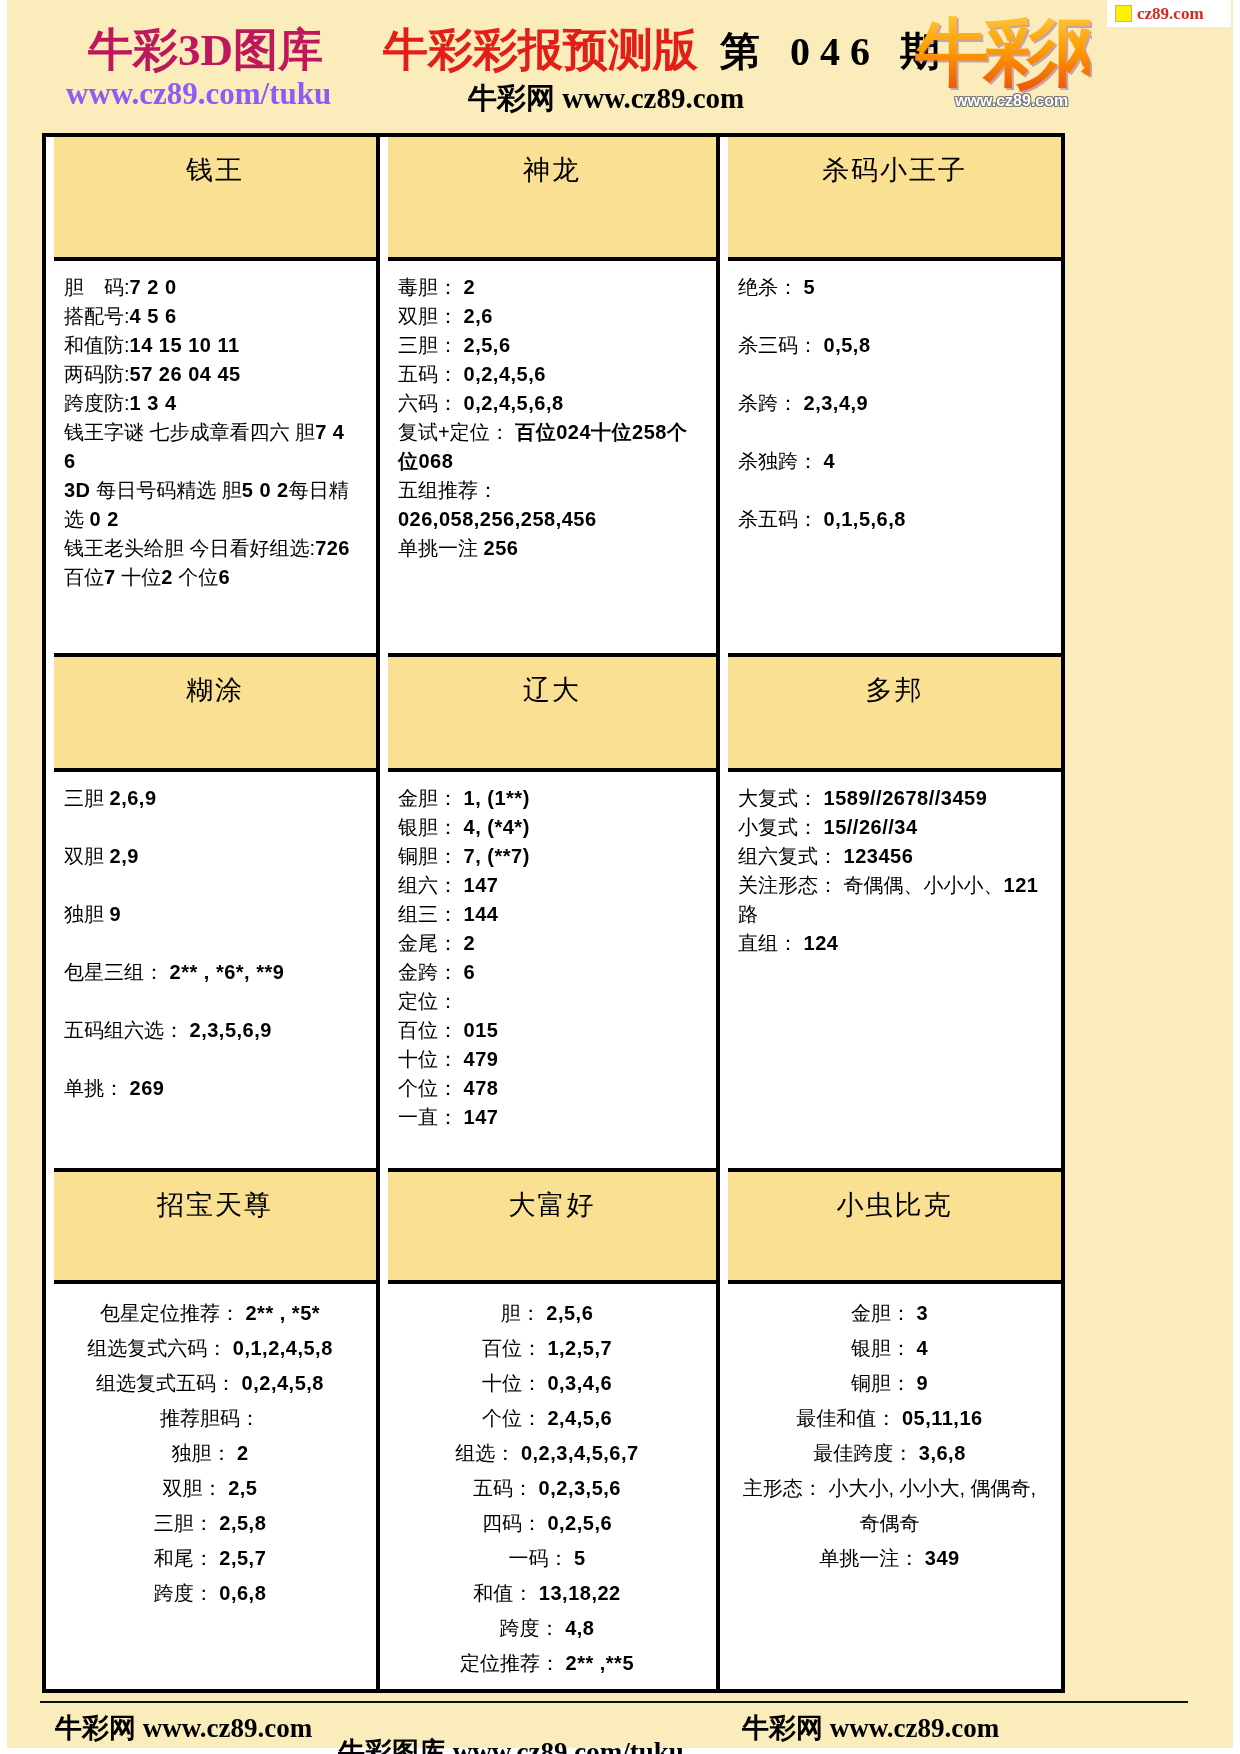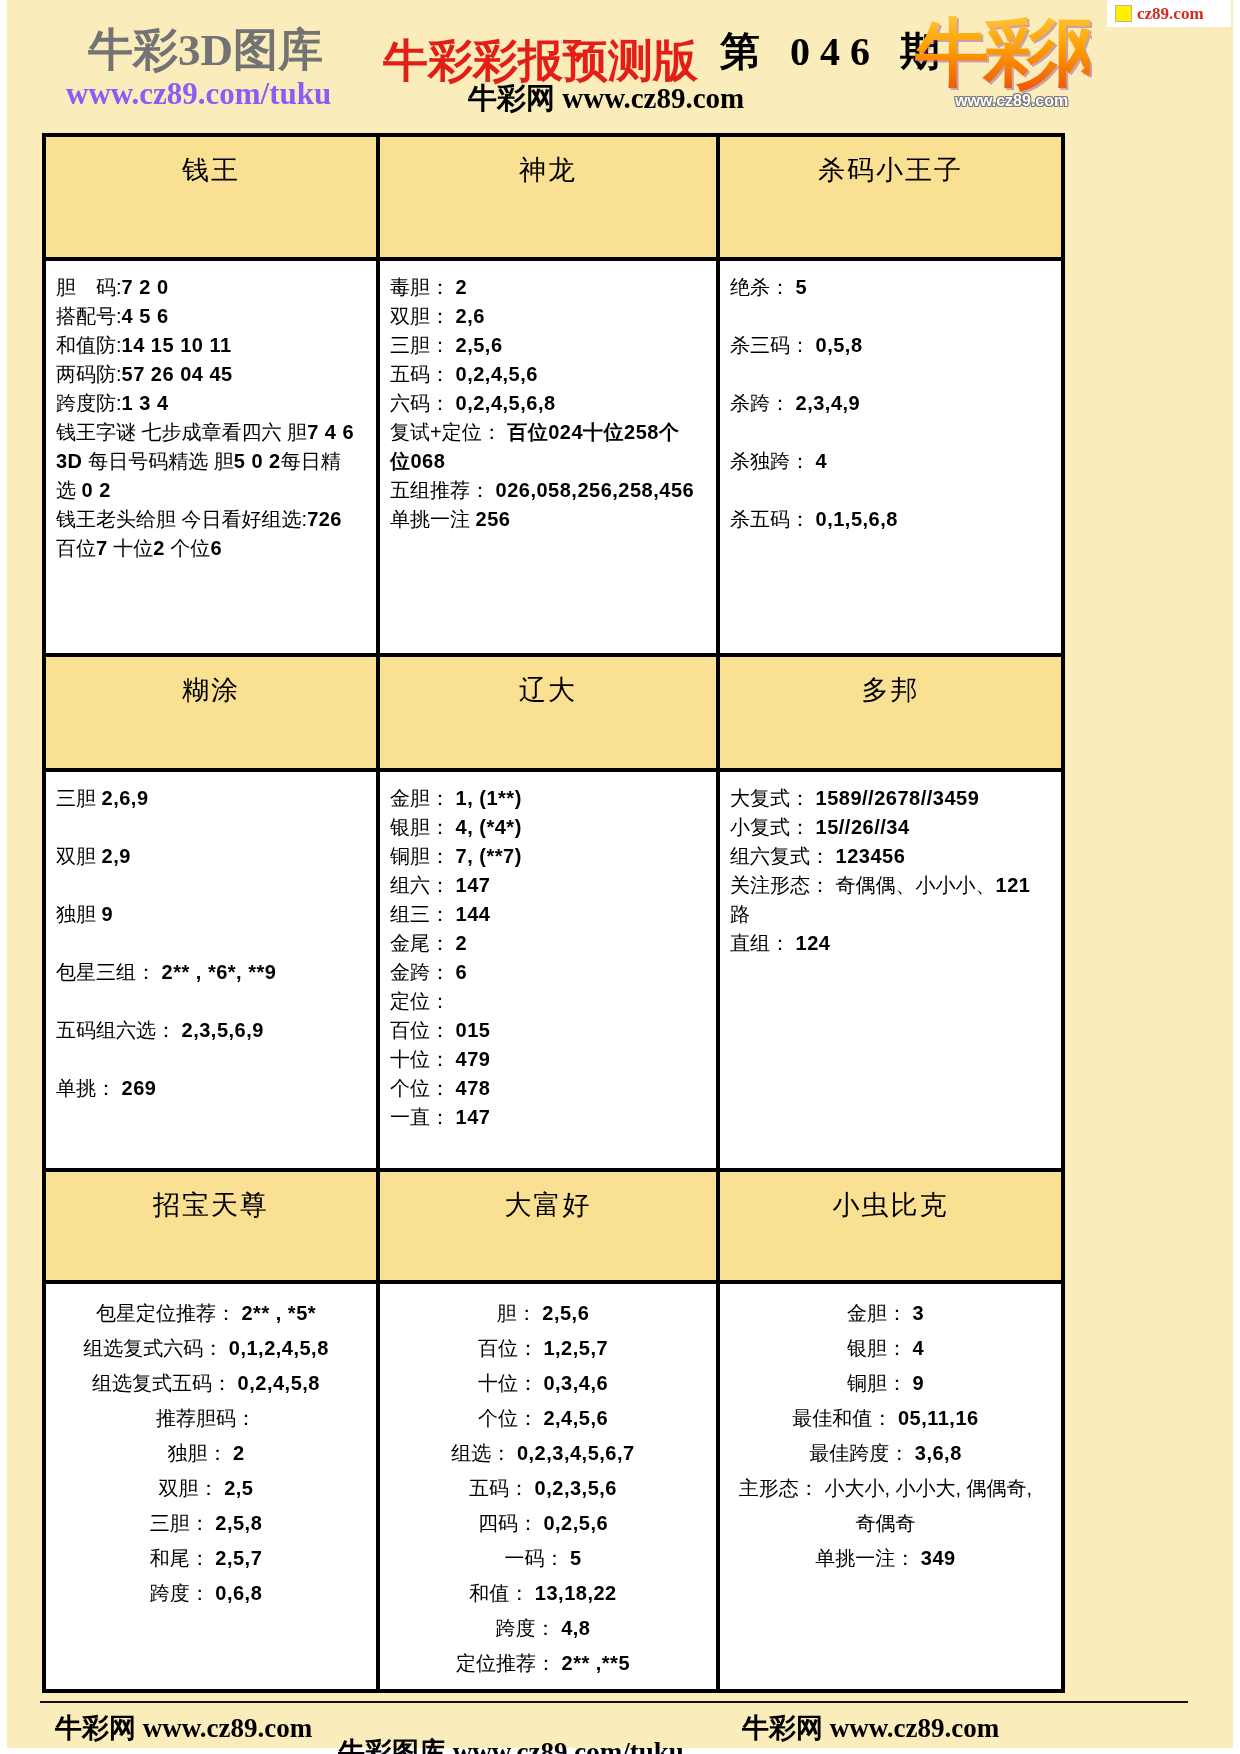--- a/index.html
+++ b/index.html
@@ -2,23 +2,23 @@
 <html><head>
 <meta charset="utf-8">
 <style>
   html,body{margin:0;padding:0;}
   body{width:1240px;height:1754px;position:relative;background:#ffffff;
        font-family:"Liberation Sans",sans-serif;overflow:hidden;}
   .page{position:absolute;left:7px;top:0;width:1226px;height:1748px;background:#FBECBB;z-index:0;}
   .abs{position:absolute;z-index:2;white-space:nowrap;}
 
   
-  .t1{left:88px;top:20px;font-size:45px;font-weight:bold;color:#737373;
+  .t1{left:88px;top:20px;font-size:45px;font-weight:bold;color:#be185d;
       font-family:"Liberation Serif",serif;}
-  .t2{left:383px;top:31px;font-size:45px;font-weight:bold;color:#E31E17;
+  .t2{left:383px;top:20px;font-size:45px;font-weight:bold;color:#E31E17;
       font-family:"Liberation Serif",serif;}
   .t3{left:720px;top:24px;font-size:40px;font-weight:bold;color:#000;letter-spacing:10px;
       font-family:"Liberation Serif",serif;}
   .u1{left:52px;top:76px;font-size:31px;font-weight:bold;font-family:"Liberation Serif",serif;color:#8b5cf6;margin-left:14px;}
   .u2{left:468px;top:79px;font-size:29px;font-weight:bold;font-family:"Liberation Serif",serif;color:#000;}
 
   .logo{left:915px;top:4px;width:175px;height:106px;}
   .logo-txt{font-size:74px;font-weight:900;letter-spacing:-5px;line-height:98px;
       background:linear-gradient(180deg,#FFD24A 0%,#FF9E00 45%,#E8430A 100%);
       -webkit-background-clip:text;background-clip:text;color:transparent;
@@ -27,21 +27,21 @@
       text-shadow:-1px -1px 0 #777,1px -1px 0 #777,-1px 1px 0 #777,1px 1px 0 #777;}
   .corner{right:9px;top:0;width:124px;height:27px;background:#fff;display:flex;align-items:center;}
   .corner-sq{width:15px;height:15px;background:#FFF000;border:1px solid #c9b18a;margin:0 5px 0 8px;}
   .corner-txt{color:#D42A21;font-size:17px;font-weight:bold;font-family:"Liberation Serif",serif;}
 
   
   .board{position:absolute;left:42px;top:133px;width:1023px;height:1560px;z-index:2;
       border:4px solid #000;box-sizing:border-box;background:#fff;
       display:grid;grid-template-columns:334px 340px 1fr;
       grid-template-rows:124px 396px 115px 400px 112px 1fr;}
-  .board > div{box-sizing:border-box;}
+  .board > div{box-sizing:border-box;margin-left:8px;}
   .band{background:#F9E093;border-bottom:4px solid #000;text-align:center;padding-top:15px;}
   .band span{font-size:27px;color:#000;font-family:"Liberation Serif",serif;letter-spacing:2px;}
   .cb{border-right:4px solid #000;}
   .rb{border-bottom:4px solid #000;}
   .content{background:#fff;padding:12px 20px 0 10px;font-size:20px;color:#000;}
   .line{white-space:normal;}
   .lh-compact .line{line-height:29px;}
   .lh-wide .line{line-height:29px;margin-bottom:29px;}
   .lh-mid .line{line-height:35px;text-align:center;}
   .l{font-weight:normal;}

